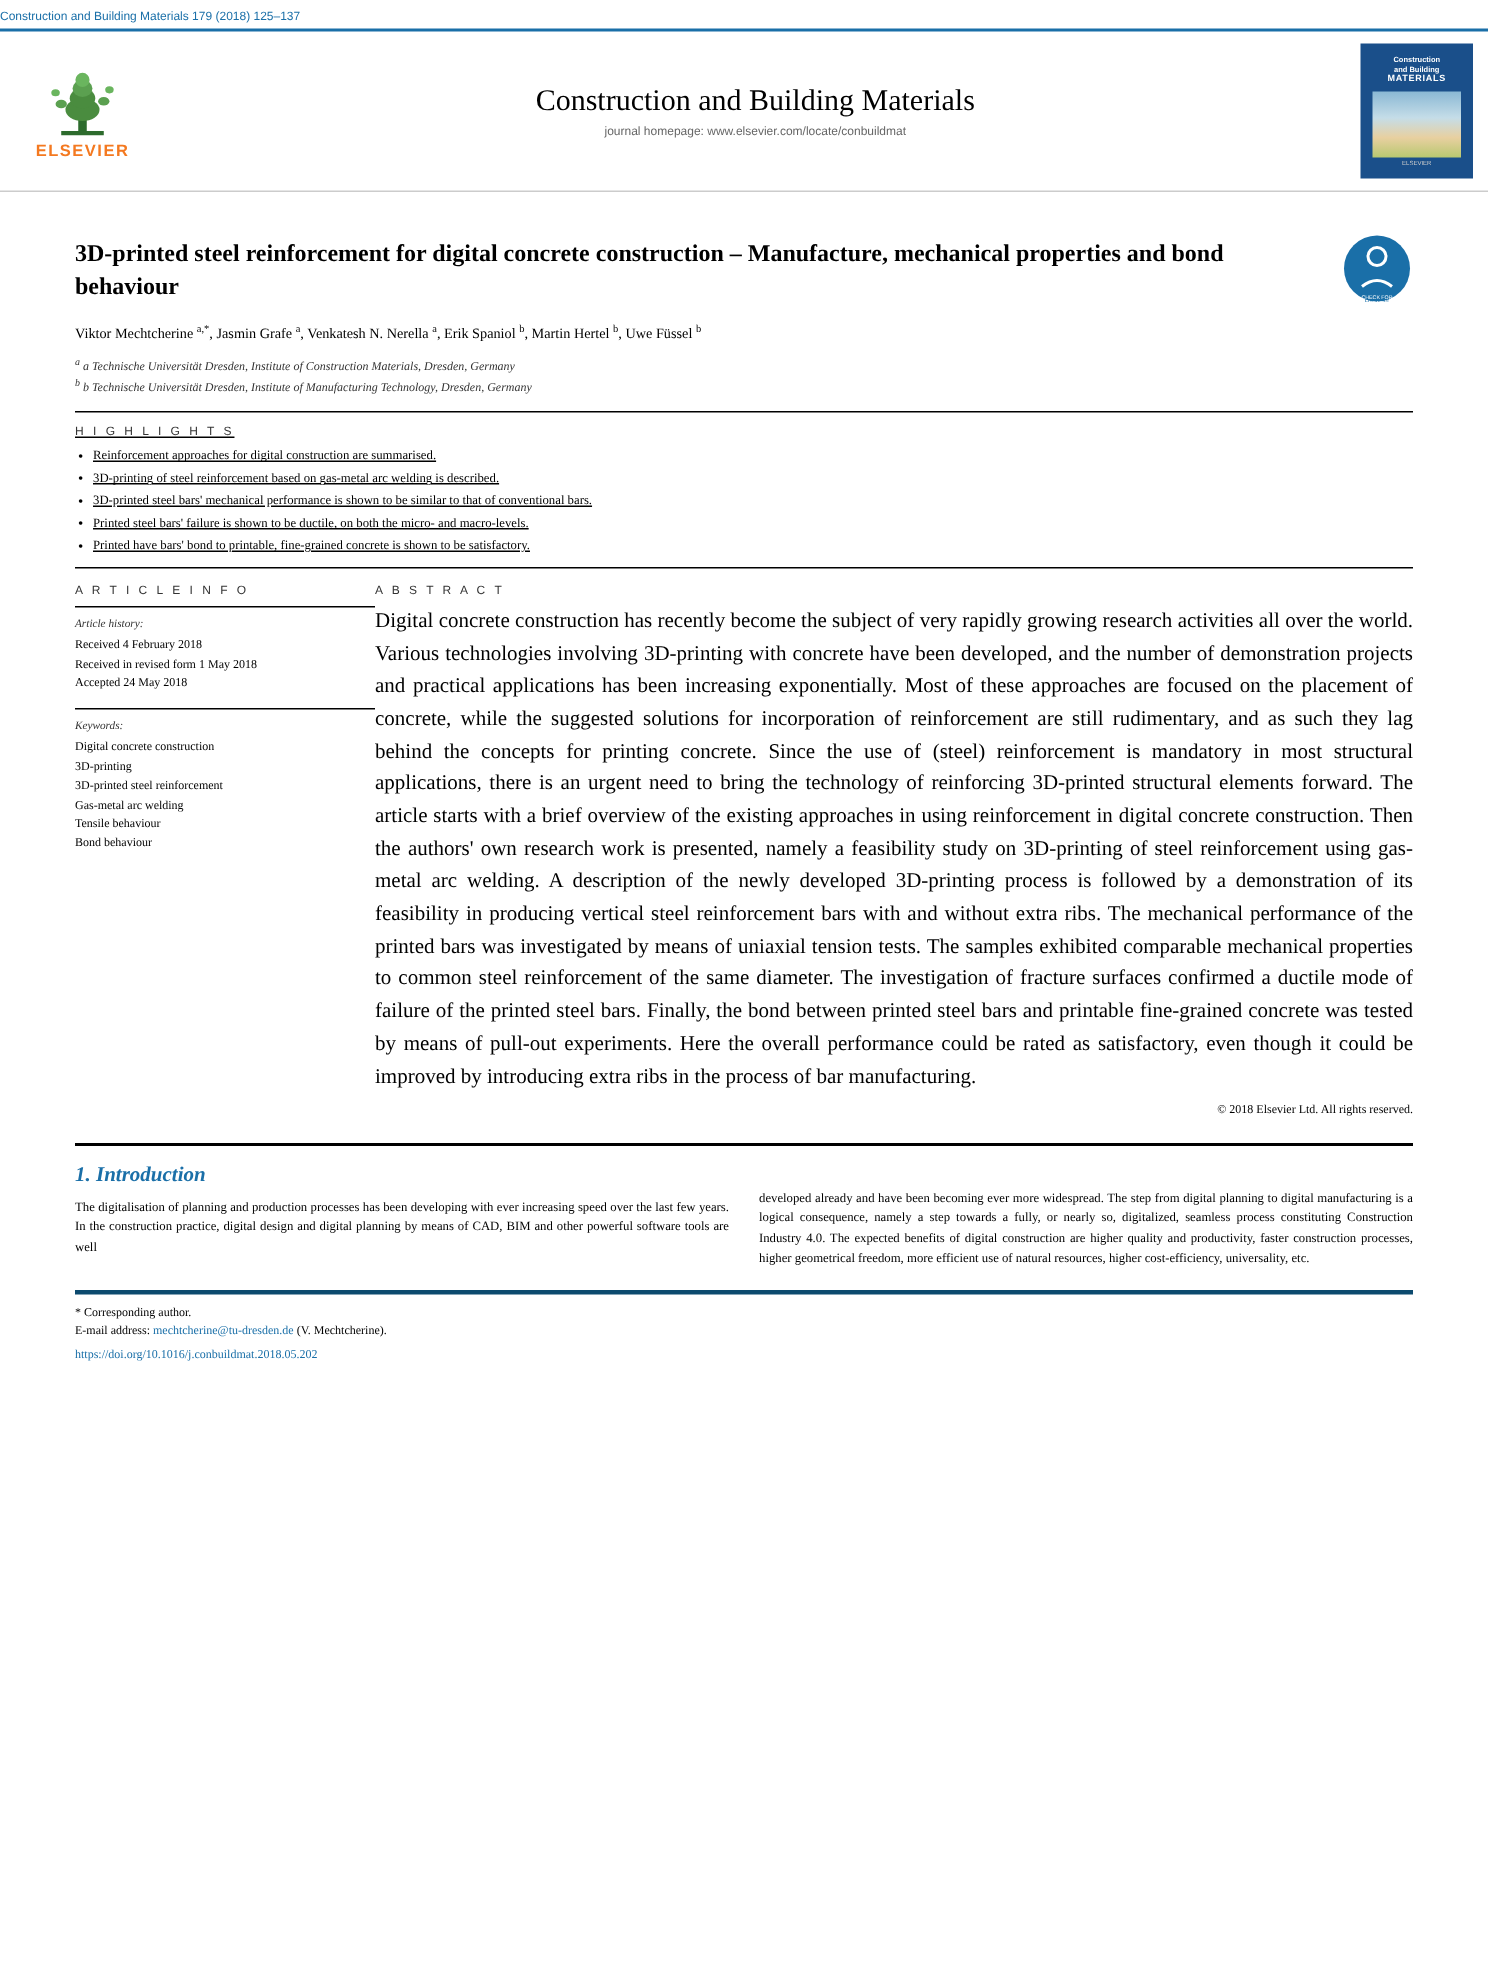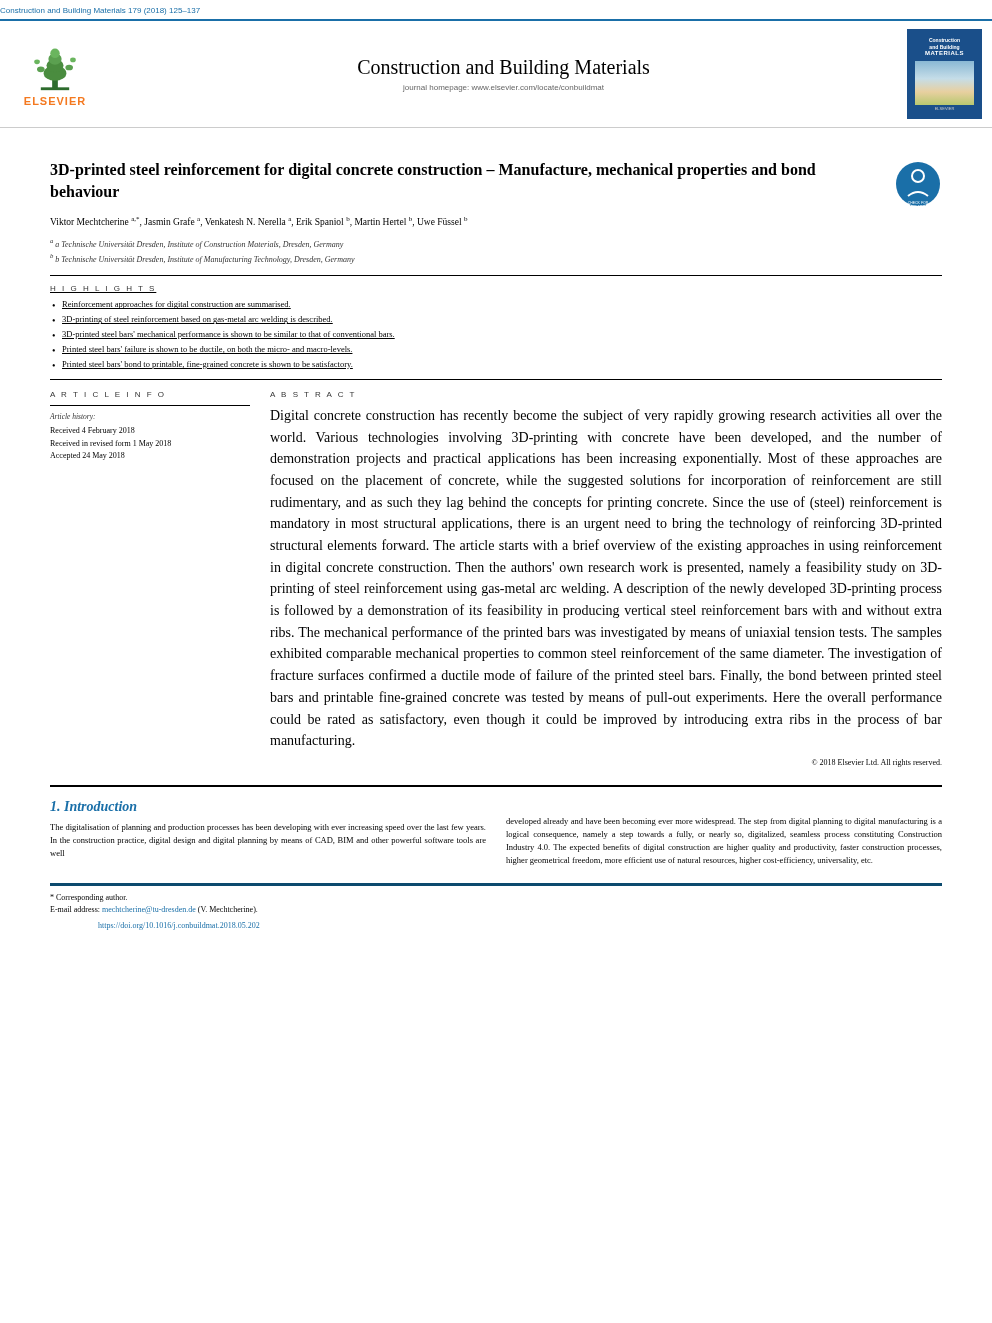--- a/index.html
+++ b/index.html
@@ -157,21 +157,20 @@
 
     .highlights-list li::before {
       content: '•';
       position: absolute;
       left: 2px;
       font-size: 10px;
     }
 
     .two-col-section {
       display: flex;
-      gap: 20px;
       margin-top: 10px;
     }
 
     .article-info-col {
       width: 200px;
       flex-shrink: 0;
     }
 
     .abstract-col {
       flex: 1;
@@ -320,21 +319,21 @@
         <span style="font-size:6px; letter-spacing:0.5px;">MATERIALS</span>
       </div>
       <div style="width:100%; flex:1; background: linear-gradient(to bottom, #8ab8d4 0%, #c5dde8 40%, #e8d0a0 70%, #b8c870 100%); margin-top:1px;"></div>
       <div style="font-size:4px; color:#ccc; font-family:Arial,sans-serif; margin-top:1px;">ELSEVIER</div>
     </div>
   </div>
 </div>
 
 <div class="main-content">
 
-  <div style="display:flex; align-items:center; margin-top:8px;">
+  <div style="display:flex; align-items:flex-start; margin-top:8px;">
     <div style="flex:1;">
       <div class="article-title">3D-printed steel reinforcement for digital concrete construction – Manufacture, mechanical properties and bond behaviour</div>
     </div>
 
     <div style="width:48px; height:48px; margin-left:12px; flex-shrink:0; margin-top:4px;">
       <svg viewBox="0 0 48 48" width="48" height="48">
         <circle cx="24" cy="24" r="22" fill="#1a6fa8"></circle>
         <circle cx="24" cy="16" r="6" fill="none" stroke="#fff" stroke-width="2"></circle>
         <path d="M14 36 Q24 28 34 36" fill="none" stroke="#fff" stroke-width="2"></path>
         <text x="24" y="46" font-size="4" fill="#1a6fa8" text-anchor="middle" font-family="Arial">check for</text>
@@ -355,40 +354,51 @@
 
   <hr class="section-divider">
 
   <div class="highlights-section">
     <div class="highlights-title">H I G H L I G H T S</div>
     <ul class="highlights-list">
       <li>Reinforcement approaches for digital construction are summarised.</li>
       <li>3D-printing of steel reinforcement based on gas-metal arc welding is described.</li>
       <li>3D-printed steel bars' mechanical performance is shown to be similar to that of conventional bars.</li>
       <li>Printed steel bars' failure is shown to be ductile, on both the micro- and macro-levels.</li>
-      <li>Printed steel bars' bond to printable, fine-grained concrete is shown to be satisfactory.</li>
+      <li>Printed have bars' bond to printable, fine-grained concrete is shown to be satisfactory.</li>
     </ul>
   </div>
 
   <hr class="section-divider">
 
   <div class="two-col-section">
 
     <div class="article-info-col">
       <div class="section-label">A R T I C L E   I N F O</div>
 
       <div class="article-info-block">
         <div class="article-info-sub-label">Article history:</div>
         <div class="article-info-text">
           <div>Received 4 February 2018</div>
           <div>Received in revised form 1 May 2018</div>
           <div>Accepted 24 May 2018</div>
         </div>
       </div>
 
+      <div class="keywords-block">
+        <div class="article-info-sub-label">Keywords:</div>
+        <div class="article-info-text">
+          <div>Digital concrete construction</div>
+          <div>3D-printing</div>
+          <div>3D-printed steel reinforcement</div>
+          <div>Gas-metal arc welding</div>
+          <div>Tensile behaviour</div>
+          <div>Bond behaviour</div>
+        </div>
+      </div>
     </div>
 
     <div class="abstract-col">
       <div class="section-label">A B S T R A C T</div>
       <div class="abstract-text">Digital concrete construction has recently become the subject of very rapidly growing research activities all over the world. Various technologies involving 3D-printing with concrete have been developed, and the number of demonstration projects and practical applications has been increasing exponentially. Most of these approaches are focused on the placement of concrete, while the suggested solutions for incorporation of reinforcement are still rudimentary, and as such they lag behind the concepts for printing concrete. Since the use of (steel) reinforcement is mandatory in most structural applications, there is an urgent need to bring the technology of reinforcing 3D-printed structural elements forward. The article starts with a brief overview of the existing approaches in using reinforcement in digital concrete construction. Then the authors' own research work is presented, namely a feasibility study on 3D-printing of steel reinforcement using gas-metal arc welding. A description of the newly developed 3D-printing process is followed by a demonstration of its feasibility in producing vertical steel reinforcement bars with and without extra ribs. The mechanical performance of the printed bars was investigated by means of uniaxial tension tests. The samples exhibited comparable mechanical properties to common steel reinforcement of the same diameter. The investigation of fracture surfaces confirmed a ductile mode of failure of the printed steel bars. Finally, the bond between printed steel bars and printable fine-grained concrete was tested by means of pull-out experiments. Here the overall performance could be rated as satisfactory, even though it could be improved by introducing extra ribs in the process of bar manufacturing.</div>
       <div class="copyright-line">© 2018 Elsevier Ltd. All rights reserved.</div>
     </div>
   </div>
 
   <div class="intro-section">
@@ -403,18 +413,18 @@
     </div>
   </div>
 
   <div class="footnote-section">
     <div class="footnote-text">* Corresponding author.</div>
     <div class="footnote-text">
       <span>E-mail address:</span>
       <span class="footnote-link">mechtcherine@tu-dresden.de</span>
       <span>(V. Mechtcherine).</span>
     </div>
-    <div class="footnote-text" style="margin-top:4px;margin-left:48px;">
+    <div class="footnote-text" style="margin-top:4px;">
       <span class="footnote-link">https://doi.org/10.1016/j.conbuildmat.2018.05.202</span>
     </div>
   </div>
 
 </div>
 
 </body></html>

